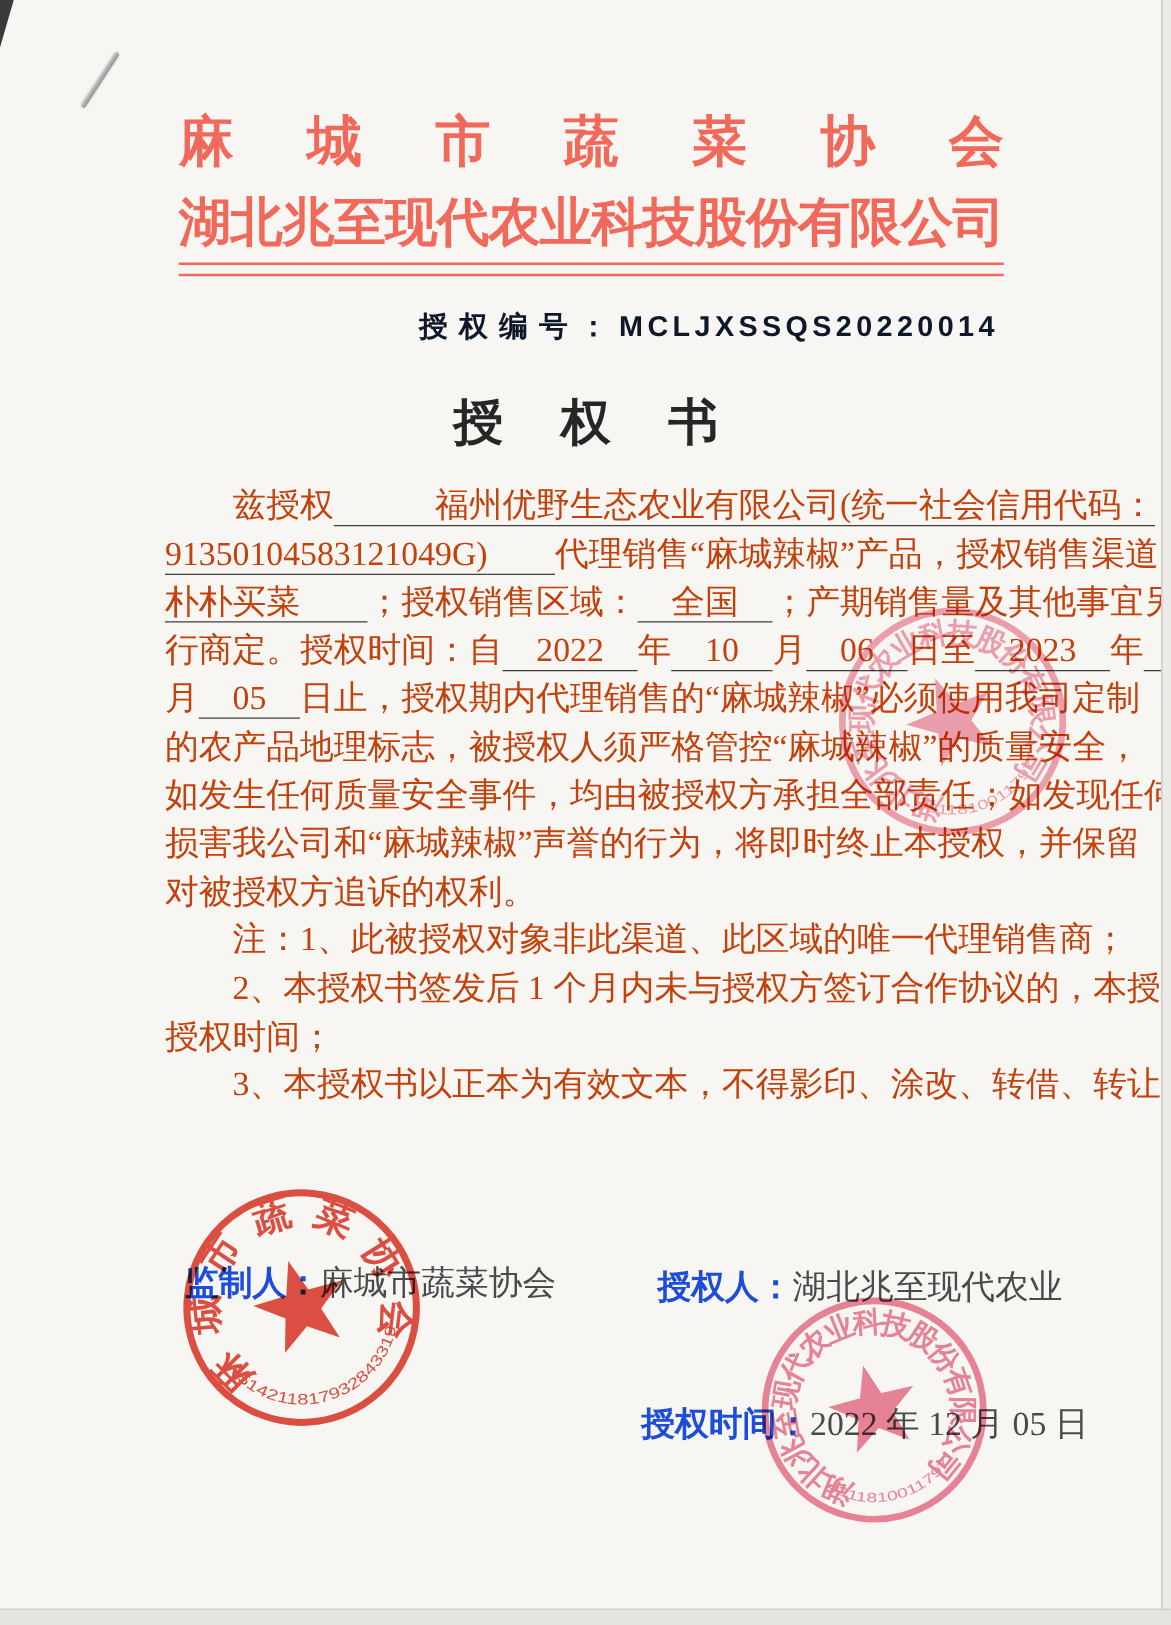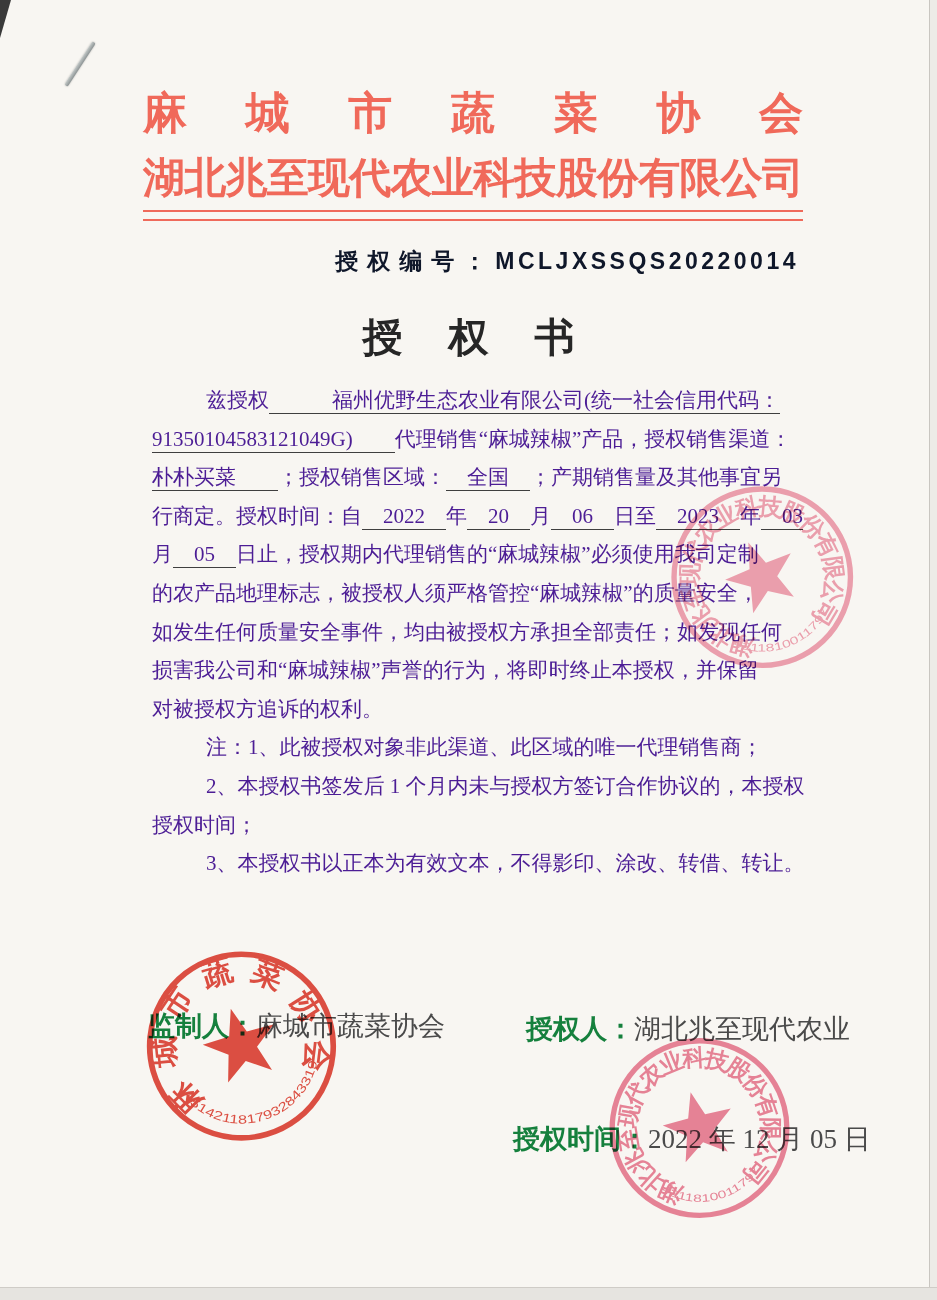--- a/index.html
+++ b/index.html
@@ -17,27 +17,27 @@
   .dbl-rule{position:absolute;left:143px;top:210px;width:660px;height:7px;border-top:2px solid #ef6a5b;border-bottom:2px solid #ef6a5b;}
 
   .auth-no{position:absolute;top:246px;right:130px;font-size:23px;font-weight:bold;color:#0f172a;white-space:nowrap;}
   .auth-no .lbl{letter-spacing:9px;}
   .auth-no .val{letter-spacing:3.5px;font-family:"Liberation Sans",sans-serif;}
 
   .doc-title{position:absolute;left:0;top:310px;width:937px;text-align:center;}
   .doc-title span{font-size:40px;font-weight:bold;color:#262626;letter-spacing:46px;margin-right:-46px;}
 
   
-  .body-line{position:absolute;left:152px;width:676px;font-size:21px;color:#4c1d95;white-space:nowrap;}
+  .body-line{position:absolute;left:132px;width:676px;font-size:27px;color:#c2410c;white-space:nowrap;}
   .body-line .ind{padding-left:54px;}
   .u{border-bottom:1.6px solid #3f3f3f;padding-bottom:1px;}
 
   
   .f-line{position:absolute;font-size:27px;color:#4a4a4a;white-space:nowrap;}
-  .f-line b{color:#15803d;}
+  .f-line b{color:#1d4ed8;}
 
   
   .stamp{position:absolute;mix-blend-mode:multiply;}
   .stamp svg{overflow:visible;}
 </style>
 </head>
 <body>
 
 <div class="page">
 
@@ -78,21 +78,21 @@
   </div>
 
   <div class="doc-title">
     <span>授权书</span>
   </div>
 
   <div id="bodyLines">
       <div class="body-line" style="top: 386px;"><span class="ind">兹授权</span><span class="u">　　　</span><span class="u">福州优野生态农业有限公司(统一社会信用代码：</span></div>
       <div class="body-line" style="top: 424.6px;"><span class="u">91350104583121049G)</span><span class="u">　　</span><span>代理销售“麻城辣椒”产品，授权销售渠道：</span></div>
       <div class="body-line" style="top: 463.2px;"><span class="u">朴朴买菜</span><span class="u">　　</span><span>；授权销售区域：</span><span class="u">　全国　</span><span>；产期销售量及其他事宜另</span></div>
-      <div class="body-line" style="top: 501.8px;"><span>行商定。授权时间：自</span><span class="u">　2022　</span><span>年</span><span class="u">　20　</span><span>月</span><span class="u">　06　</span><span>日至</span><span class="u">　2023　</span><span>年</span><span class="u">　03</span></div>
+      <div class="body-line" style="top: 501.8px;"><span>行商定。授权时间：自</span><span class="u">　2022　</span><span>年</span><span class="u">　10　</span><span>月</span><span class="u">　06　</span><span>日至</span><span class="u">　2023　</span><span>年</span><span class="u">　03</span></div>
       <div class="body-line" style="top: 540.4px;"><span>月</span><span class="u">　05　</span><span>日止，授权期内代理销售的“麻城辣椒”必须使用我司定制</span></div>
       <div class="body-line" style="top: 579px;"><span>的农产品地理标志，被授权人须严格管控“麻城辣椒”的质量安全，</span></div>
       <div class="body-line" style="top: 617.6px;"><span>如发生任何质量安全事件，均由被授权方承担全部责任；如发现任何</span></div>
       <div class="body-line" style="top: 656.2px;"><span>损害我公司和“麻城辣椒”声誉的行为，将即时终止本授权，并保留</span></div>
       <div class="body-line" style="top: 694.8px;"><span>对被授权方追诉的权利。</span></div>
       <div class="body-line" style="top: 733.4px;"><span class="ind">注：1、此被授权对象非此渠道、此区域的唯一代理销售商；</span></div>
       <div class="body-line" style="top: 772px;"><span class="ind">2、本授权书签发后 1 个月内未与授权方签订合作协议的，本授权</span></div>
       <div class="body-line" style="top: 810.6px;"><span>授权时间；</span></div>
       <div class="body-line" style="top: 849.2px;"><span class="ind">3、本授权书以正本为有效文本，不得影印、涂改、转借、转让。</span></div>
     </div>

